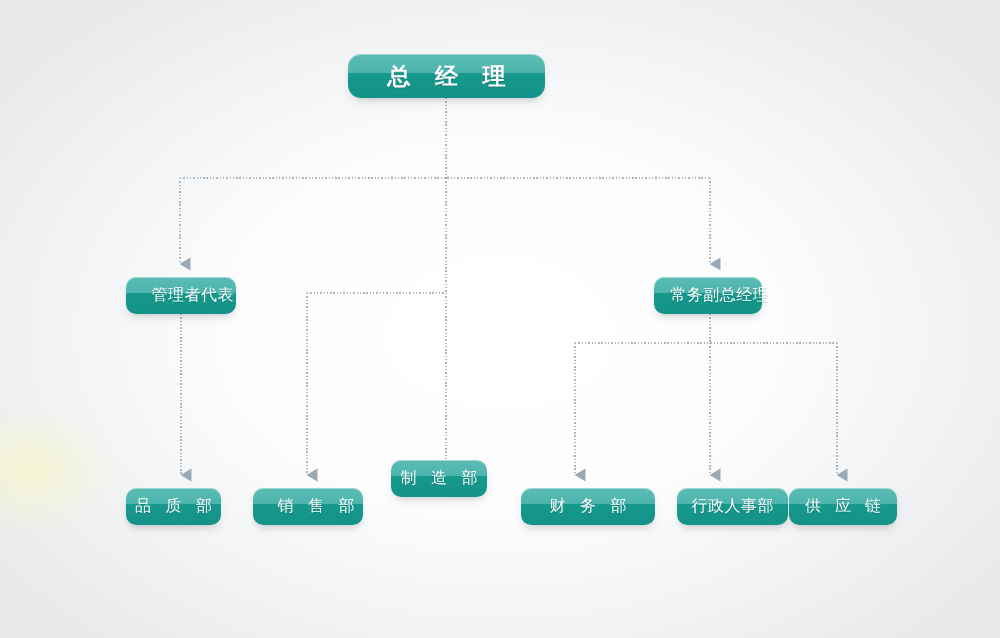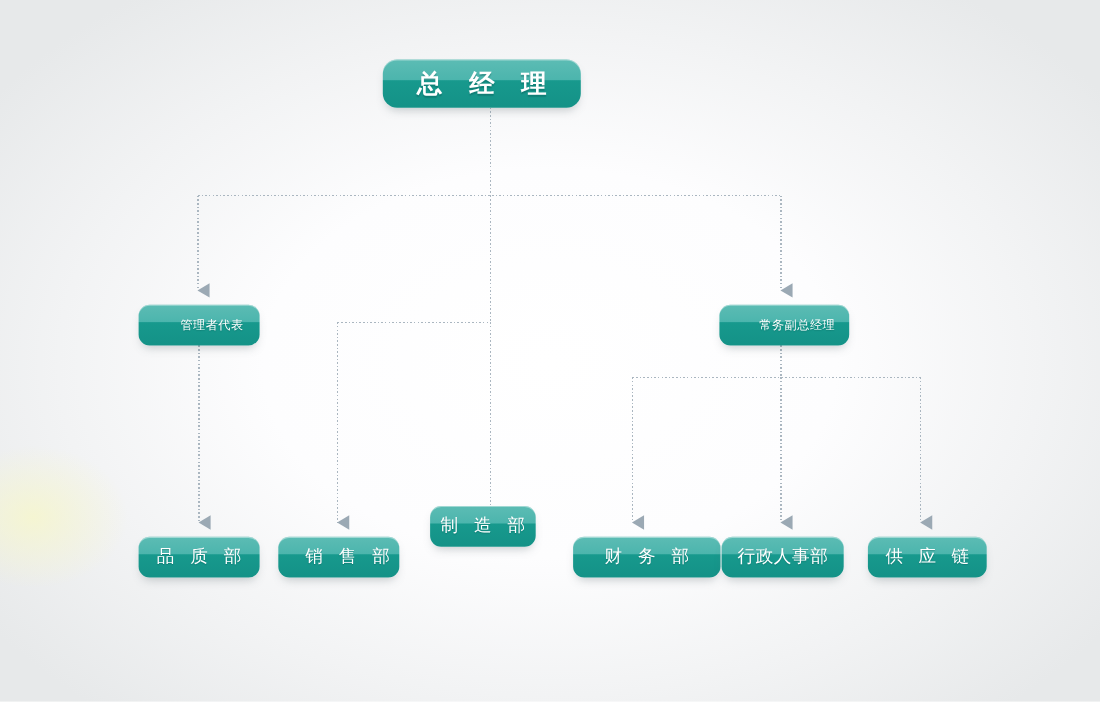--- a/index.html
+++ b/index.html
@@ -58,37 +58,38 @@
 
   .node.level-1 {
     font-size: 23px;
     font-weight: bold;
     letter-spacing: 9px;
     text-indent: 9px;
     border-radius: 13px;
   }
 
   .node.level-2 {
-    font-size: 11px;
+    font-size: 16px;
     letter-spacing: 0.5px;
     text-indent: 0.5px;
     border-radius: 10px;
     padding-left: 23px;
   }
 
   .node.level-3 {
     font-size: 16px;
     letter-spacing: 5px;
     text-indent: 5px;
     border-radius: 10px;
   }
 
   .node.level-3.tight {
     letter-spacing: 0.5px;
     text-indent: 0.5px;
+    margin-left: 21px;
   }
 </style>
 </head>
 <body>
 
 <div id="chart-canvas">
 
   <svg id="connector-layer" viewBox="0 0 1000 638" width="1000" height="638" xmlns="http://www.w3.org/2000/svg">
     <defs>
       <marker id="arrow-down" viewBox="0 0 14 12" refX="7" refY="11" markerWidth="14" markerHeight="12" orient="auto" markerUnits="userSpaceOnUse">
@@ -107,30 +108,30 @@
         <line x1="446" y1="293" x2="446" y2="475" marker-end="url(#arrow-down)"></line>
         <line x1="710" y1="314" x2="710" y2="343"></line>
         <line x1="575" y1="343" x2="837" y2="343"></line>
         <line x1="575" y1="343" x2="575" y2="475" marker-end="url(#arrow-down)"></line>
         <line x1="710" y1="343" x2="710" y2="475" marker-end="url(#arrow-down)"></line>
         <line x1="837" y1="343" x2="837" y2="475" marker-end="url(#arrow-down)"></line>
       </g>
   </svg>
 
   <div id="nodes-layer">
-      <div class="node level-1" style="left: 348px; top: 54px; width: 180px; height: 44px;">
+      <div class="node level-1" style="left: 348px; top: 54px; width: 197px; height: 44px;">
         <span>总 经 理</span>
       </div>
       <div class="node level-2" style="left: 126px; top: 277px; width: 110px; height: 37px;">
         <span>管理者代表</span>
       </div>
-      <div class="node level-2" style="left: 654px; top: 277px; width: 118px; height: 37px;">
+      <div class="node level-2" style="left: 654px; top: 277px; width: 108px; height: 37px;">
         <span>常务副总经理</span>
       </div>
-      <div class="node level-3" style="left: 126px; top: 488px; width: 110px; height: 37px;">
+      <div class="node level-3" style="left: 126px; top: 488px; width: 95px; height: 37px;">
         <span>品 质 部</span>
       </div>
       <div class="node level-3" style="left: 253px; top: 488px; width: 110px; height: 37px; padding-left: 16px;">
         <span>销 售 部</span>
       </div>
       <div class="node level-3" style="left: 391px; top: 460px; width: 96px; height: 37px;">
         <span>制 造 部</span>
       </div>
       <div class="node level-3" style="left: 521px; top: 488px; width: 134px; height: 37px;">
         <span>财 务 部</span>

